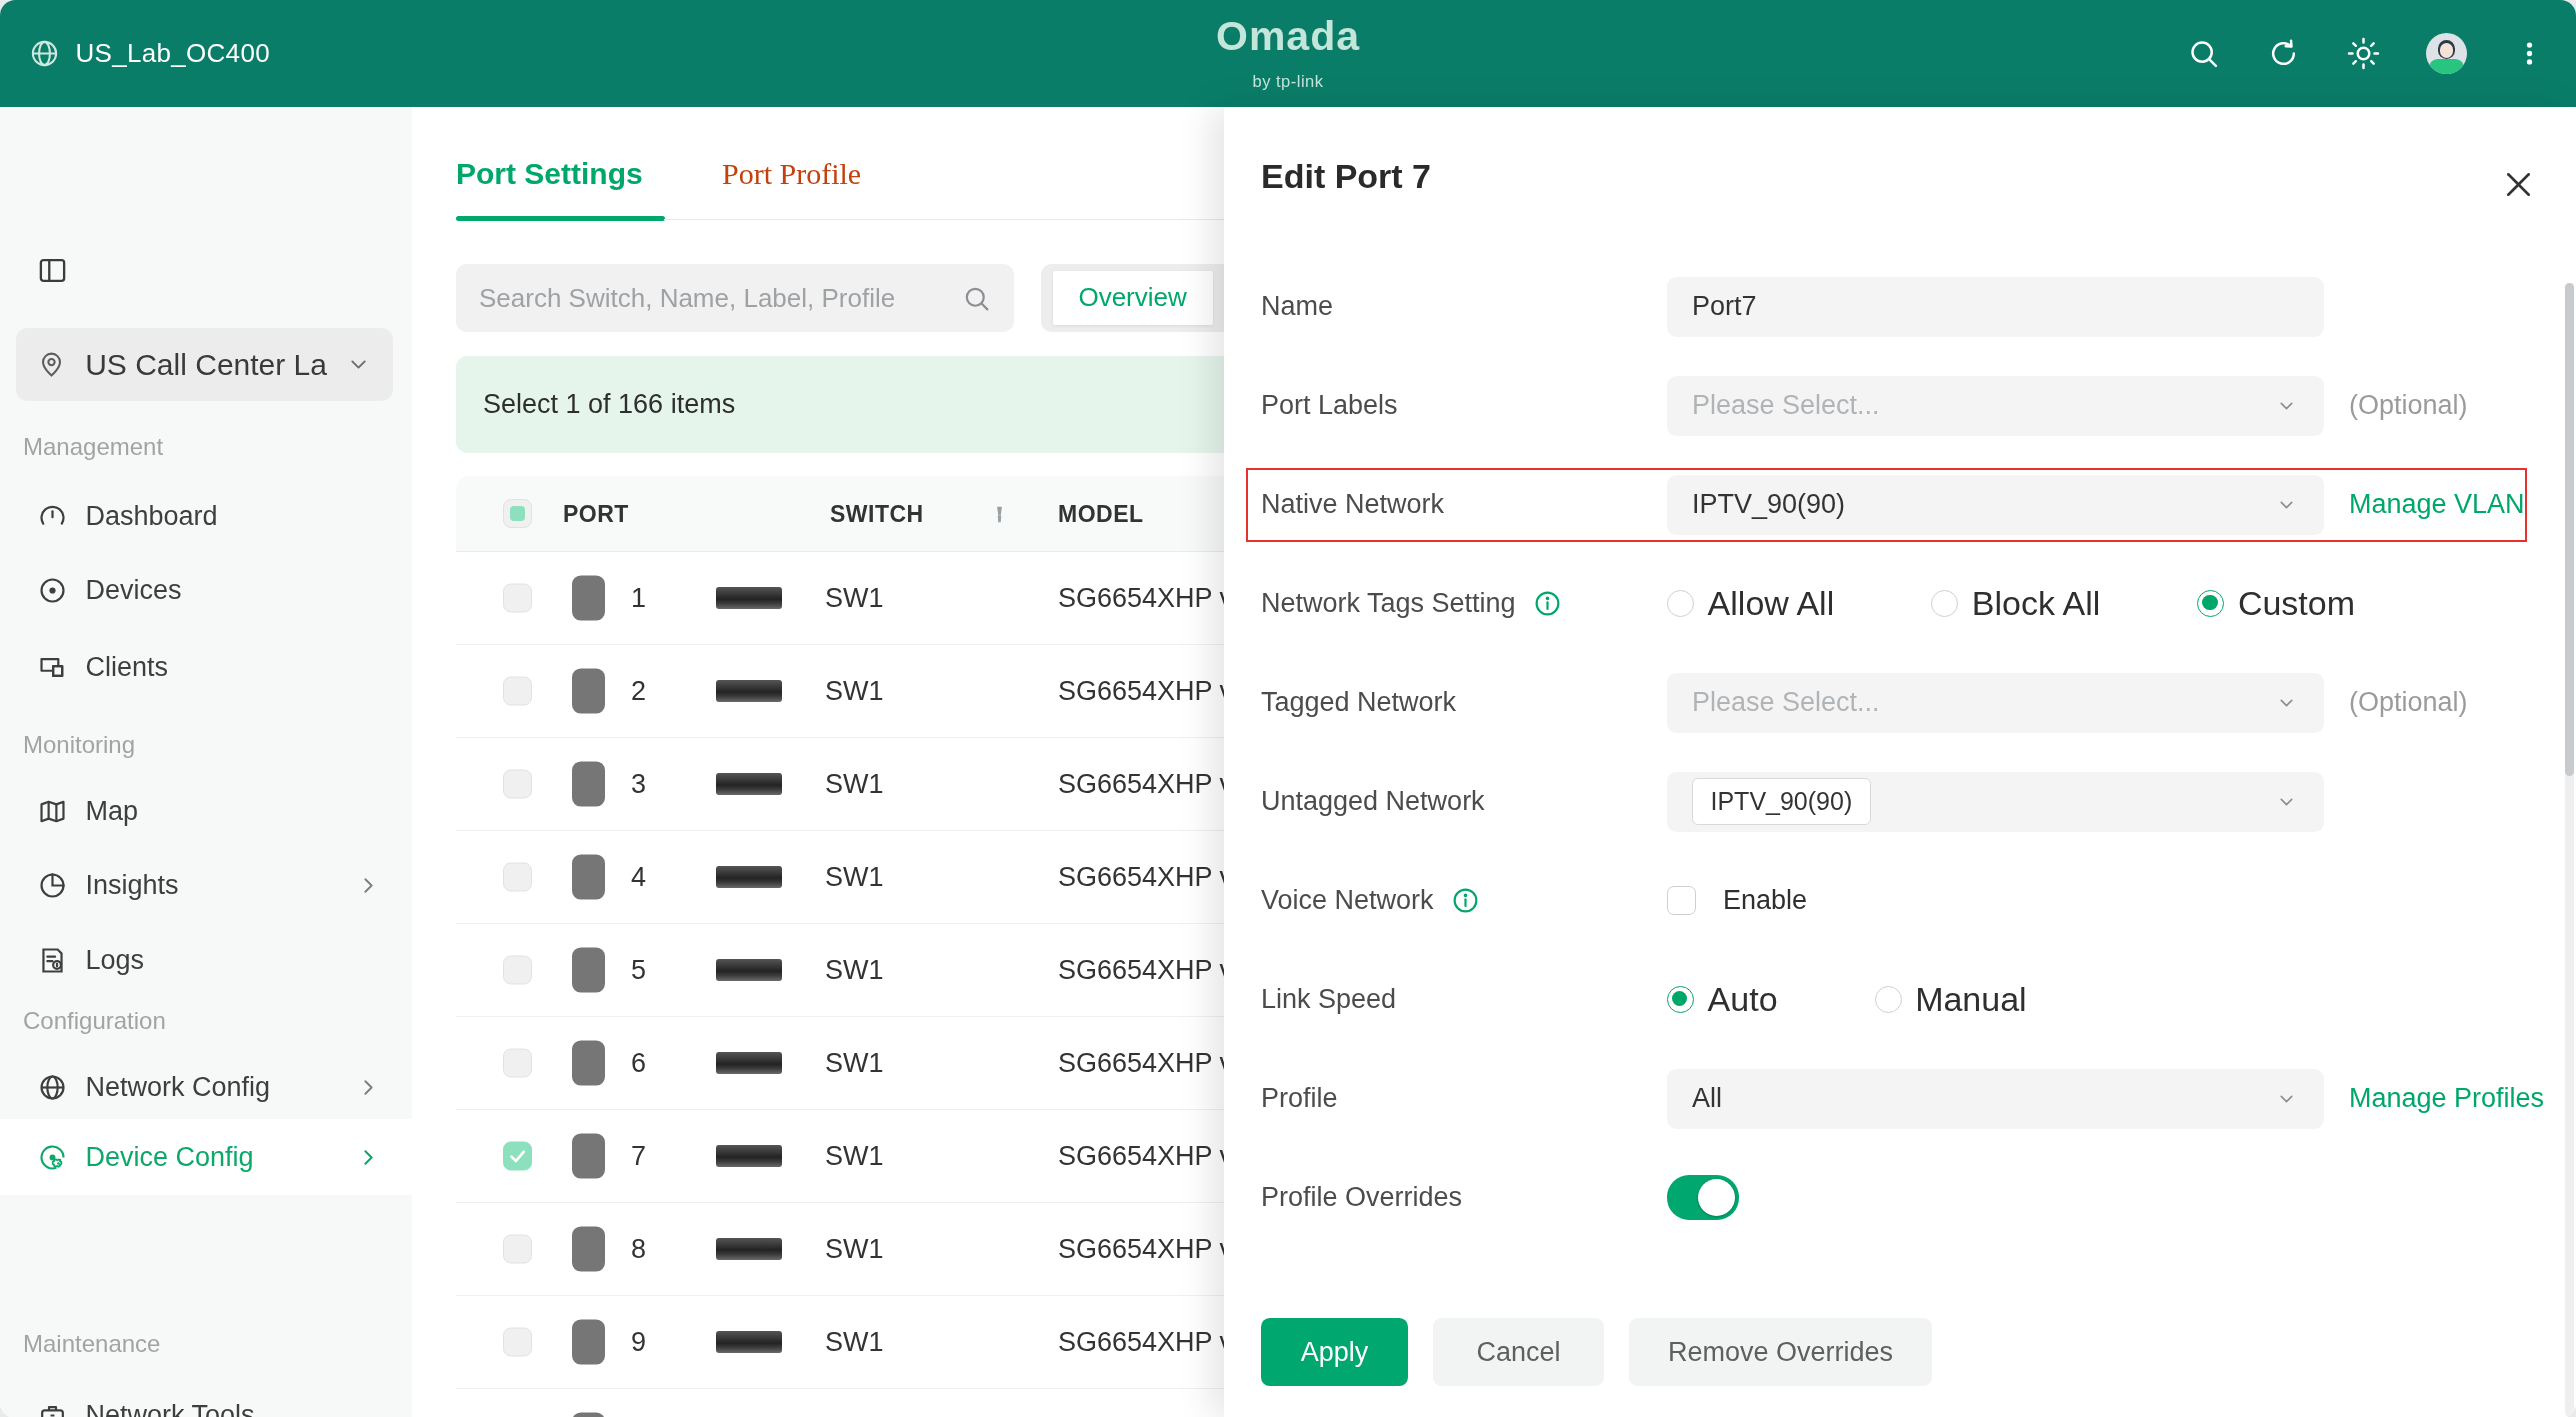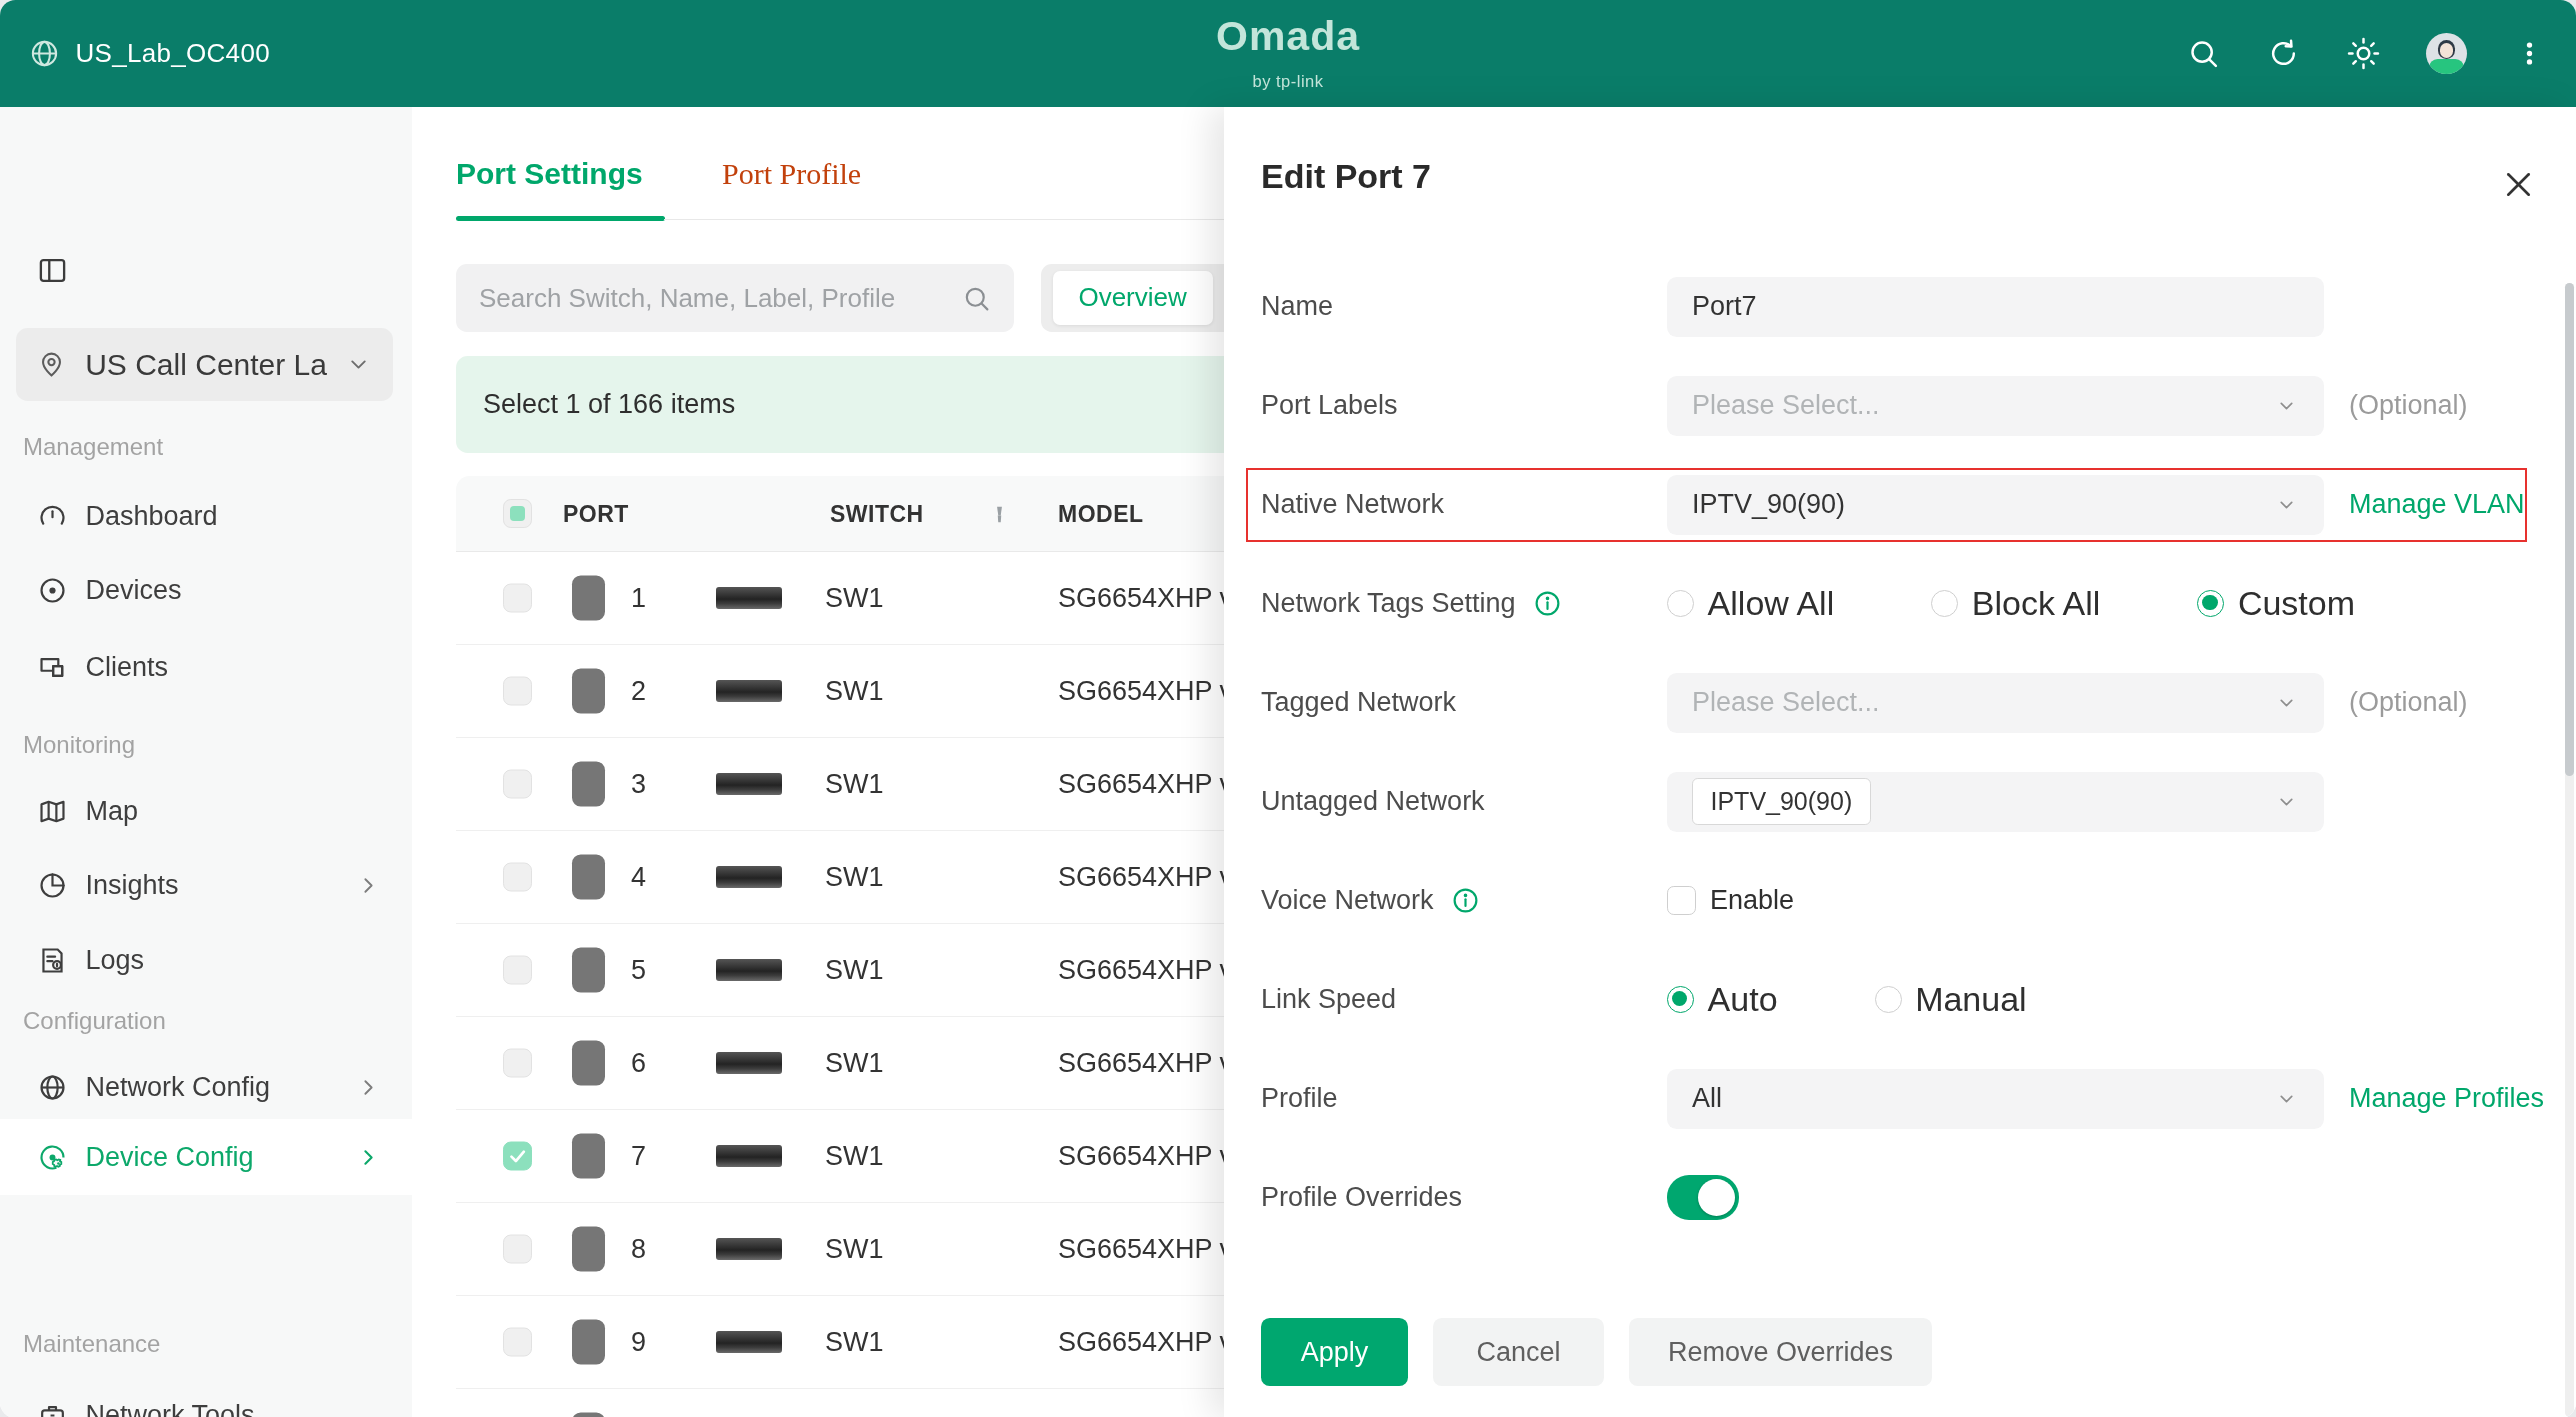--- a/index.html
+++ b/index.html
@@ -50,21 +50,21 @@
   .tab.inactive{ color:#c2410c;font-family:Liberation Serif, serif; }
   .tab-underline{ position:absolute; left:44px; top:109px; width:209px; height:4.9px; border-radius:2.9px; background:#00a76b; }
   .tab-divider{ position:absolute; left:252px; top:112px; width:796px; height:1px; background:#e8e8e8; }
   .searchbox{
     position:absolute; left:44px; top:157px; width:558px; height:68px; background:#f1f1f2; border-radius:10.7px;
     display:flex; align-items:center; padding:0 23px;
   }
   .searchbox .ph{ font-size:26px; color:#9fa2a5; flex:1; }
   .seg{ position:absolute; left:629px; top:157px; width:679px; height:68px; background:#ededed; border-radius:10.7px; }
   .seg .seg-btn{
-    position:absolute; left:11.6px; top:6.8px; width:160px; height:54px; background:#fff; border-radius:7px;
+    position:absolute; left:11.6px; top:6.8px; width:160px; height:54px; background:#fff; border-radius:2px;
     display:flex; align-items:center; justify-content:center; font-size:26px; color:#00a76b;
     box-shadow:0 1px 3.9px rgba(0,0,0,.08); cursor:pointer;
   }
   .banner{
     position:absolute; left:44px; top:249px; width:805px; height:97px; background:#e5f5ec; border-radius:11.6px;
     display:flex; align-items:center; padding:0 27px; font-size:27px; color:#2e2e2e;
   }
   .table{ position:absolute; left:44px; top:369px; width:834px; }
   .thead{
     position:relative; height:76px; background:#f8f9f9; border-radius:13.6px 0 0 0;
@@ -561,21 +561,21 @@
           <span>Voice Network</span>
           <span class="info-ic">
             <svg width="29" height="29" viewBox="0 0 24 24" fill="none" stroke="currentColor" stroke-width="1.8" stroke-linecap="round">
               <circle cx="12" cy="12" r="9"></circle>
                 <line x1="12" y1="11" x2="12" y2="16.5"></line>
                 <circle cx="12" cy="7.8" r="0.6" fill="currentColor"></circle>
             </svg>
           </span>
         </div>
         <span class="checkbox"></span>
-        <span style="margin-left:14px; font-size:27px; color:#2f2f2f;">Enable</span>
+        <span style="margin-left:27px; font-size:27px; color:#2f2f2f;">Enable</span>
       </div>
 
       <div class="frow">
         <div class="flabel">Link Speed</div>
         <div style="display:flex; gap:97px;">
           <span class="radio-opt selected">
               <span class="rc"></span>
               <span class="rl">Auto</span>
             </span>
           <span class="radio-opt">

